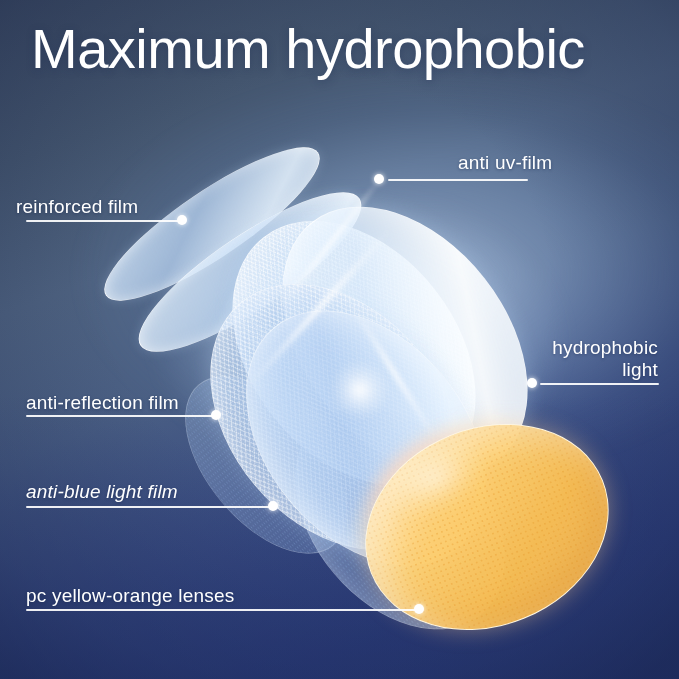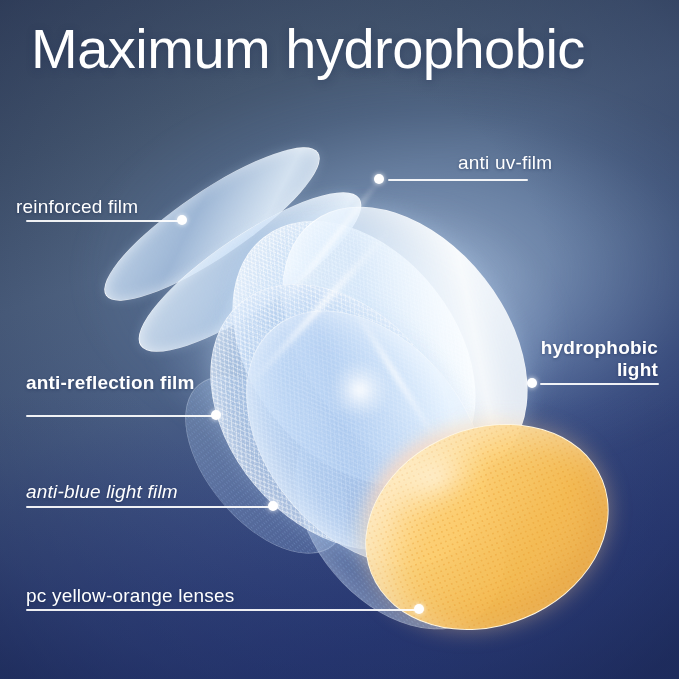--- a/index.html
+++ b/index.html
@@ -331,28 +331,28 @@
   <div id="callouts">
 
     <div class="label" style="left:16px; top:196px;">reinforced film</div>
     <div class="leader" style="left:26px; top:220px; width:156px;"></div>
     <div class="leader-dot" style="left:177px; top:215px;"></div>
 
     <div class="label" style="left:414px; top:152px;margin-left:44px;">anti uv-film</div>
     <div class="leader" style="left:388px; top:179px; width:140px;"></div>
     <div class="leader-dot" style="left:374px; top:174px;"></div>
 
-    <div class="label right-align" style="left:508px; top:337px; width:150px;font-weight:bold;">
+    <div class="label right-align" style="left:508px; top:337px; width:150px;">
       <div>hydrophobic</div>
       <div>light</div>
     </div>
     <div class="leader" style="left:540px; top:383px; width:119px;"></div>
     <div class="leader-dot" style="left:527px; top:378px;"></div>
 
-    <div class="label" style="left:26px; top:372px;font-weight:bold;">anti-reflection film</div>
+    <div class="label" style="left:26px; top:392px;">anti-reflection film</div>
     <div class="leader" style="left:26px; top:415px; width:189px;"></div>
     <div class="leader-dot" style="left:211px; top:410px;"></div>
 
     <div class="label" style="left:26px; top:481px;font-style:italic;">anti-blue light film</div>
     <div class="leader" style="left:26px; top:506px; width:246px;"></div>
     <div class="leader-dot" style="left:268px; top:501px;"></div>
 
     <div class="label" style="left:26px; top:585px;">pc yellow-orange lenses</div>
     <div class="leader" style="left:26px; top:609px; width:392px;"></div>
     <div class="leader-dot" style="left:414px; top:604px;"></div>

